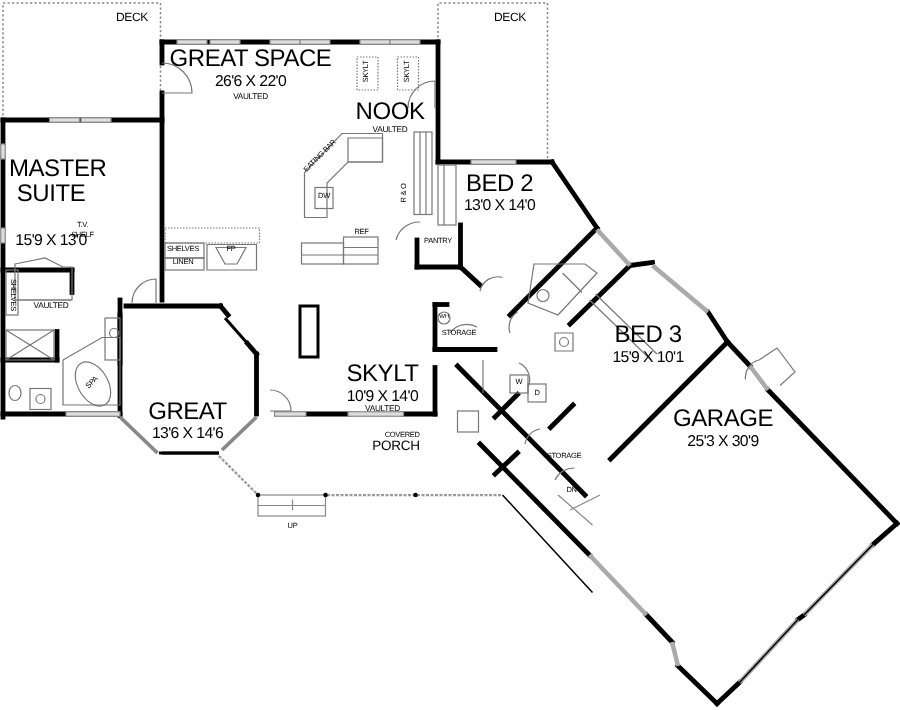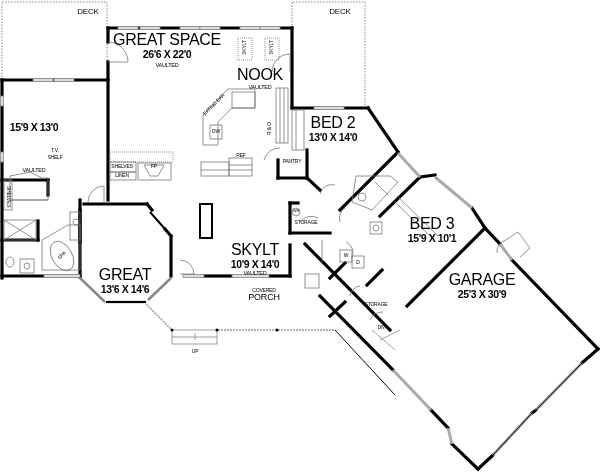--- a/index.html
+++ b/index.html
@@ -1,20 +1,20 @@
 <!DOCTYPE html>
 <html><head>
 <meta charset="utf-8">
 <style>
   html, body { margin: 0; padding: 0; background: #ffffff; }
   body { width: 600px; height: 473px; overflow: hidden; position: relative; font-family: "Liberation Sans", sans-serif; }
   #plan { position: absolute; left: 0; top: 0; width: 600px; height: 473px; }
   .lbl { position: absolute; color: #000; text-align: center; line-height: 1.05; white-space: nowrap; transform: translate(-50%, 0); font-family: "Liberation Sans", sans-serif; }
   .room-name { font-size: 16px; letter-spacing: -0.3px; }
-  .room-dim { font-size: 10.5px; letter-spacing: -0.4px; display:block;font-weight:bold; }
+  .room-dim { font-size: 10.5px; letter-spacing: -0.4px; display:block; }
   .room-note { font-size: 5.5px; display:block; margin-top: 3px; letter-spacing: -0.2px; }
   .small { font-size: 6px; letter-spacing: -0.2px; }
   .tiny { font-size: 5px; letter-spacing: -0.2px; }
 </style>
 </head>
 <body>
 
 <svg id="plan" viewBox="0 0 600 473" xmlns="http://www.w3.org/2000/svg">
   <defs>
     <pattern id="win" width="4" height="4" patternUnits="userSpaceOnUse">
@@ -239,20 +239,22 @@
   <span class="room-dim">26'6 X 22'0</span>
   <span class="room-note">VAULTED</span>
 </div>
 
 <div class="lbl" style="left:260px;top:67px;">
   <span class="room-name">NOOK</span>
   <span class="room-note" style="margin-top:1px">VAULTED</span>
 </div>
 
 <div class="lbl" style="left:34px;top:88px;white-space:pre;">
+  <span class="room-name">MASTER
+SUITE</span>
   <span class="room-dim">15'9 X 13'0</span>
   <span class="room-note" style="margin-top:2px">VAULTED</span>
 </div>
 
 <div class="lbl" style="left:333px;top:115px;">
   <span class="room-name">BED 2</span>
   <span class="room-dim">13'0 X 14'0</span>
 </div>
 
 <div class="lbl" style="left:432px;top:216px;">
@@ -269,21 +271,21 @@
   <span class="room-name">SKYLT</span>
   <span class="room-dim">10'9 X 14'0</span>
   <span class="room-note" style="margin-top:1px">VAULTED</span>
 </div>
 
 <div class="lbl" style="left:482px;top:272px;">
   <span class="room-name">GARAGE</span>
   <span class="room-dim">25'3 X 30'9</span>
 </div>
 
-<div class="lbl" style="left:264px;top:288px;">
+<div class="lbl" style="left:264px;top:288px;text-align:right;">
   <span class="tiny" style="display:block">COVERED</span>
   <span class="small" style="font-size:9px;display:block">PORCH</span>
 </div>
 
 <div class="lbl small" style="left:88px;top:8px;font-size:8px;">DECK</div>
 <div class="lbl small" style="left:340px;top:8px;font-size:8px;">DECK</div>
 <div class="lbl tiny" style="left:245px;top:45px;transform:translate(-50%,0) rotate(-90deg);">SKYLT</div>
 <div class="lbl tiny" style="left:272px;top:45px;transform:translate(-50%,0) rotate(-90deg);">SKYLT</div>
 <div class="lbl tiny" style="left:214px;top:102px;transform:translate(-50%,0) rotate(-45deg);">EATING BAR</div>
 <div class="lbl tiny" style="left:216px;top:129px;">DW</div>

